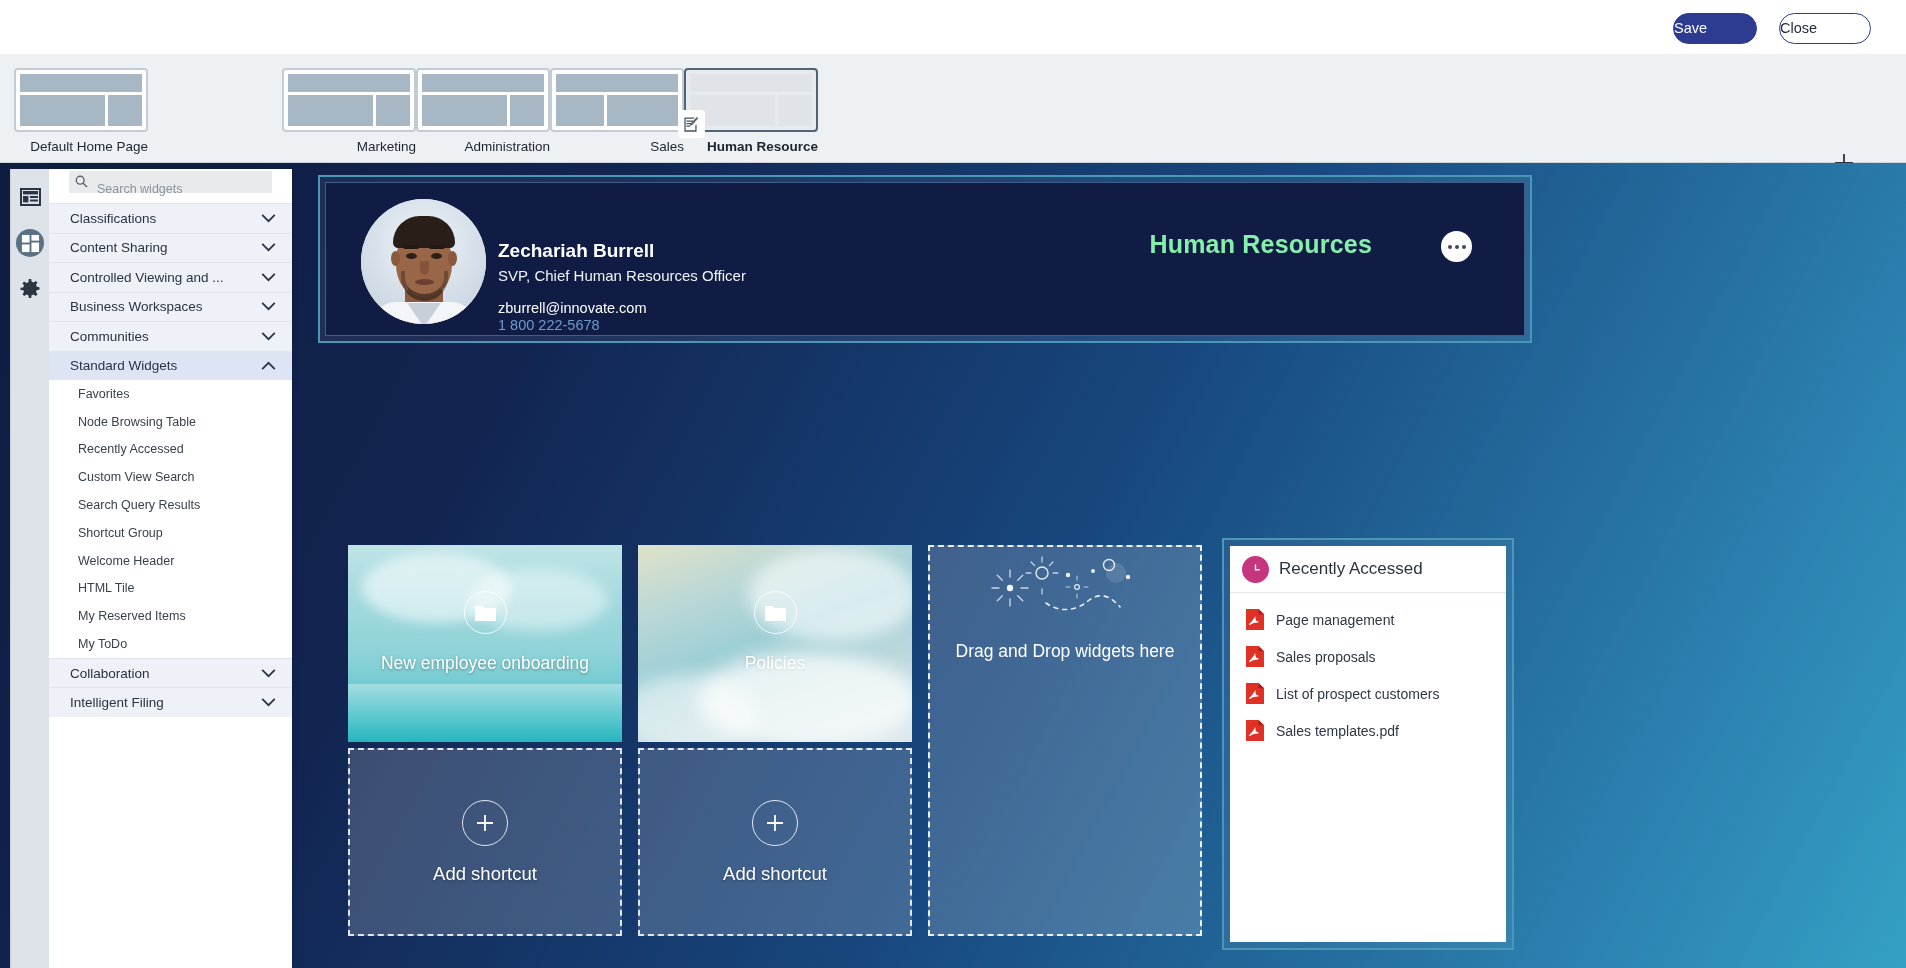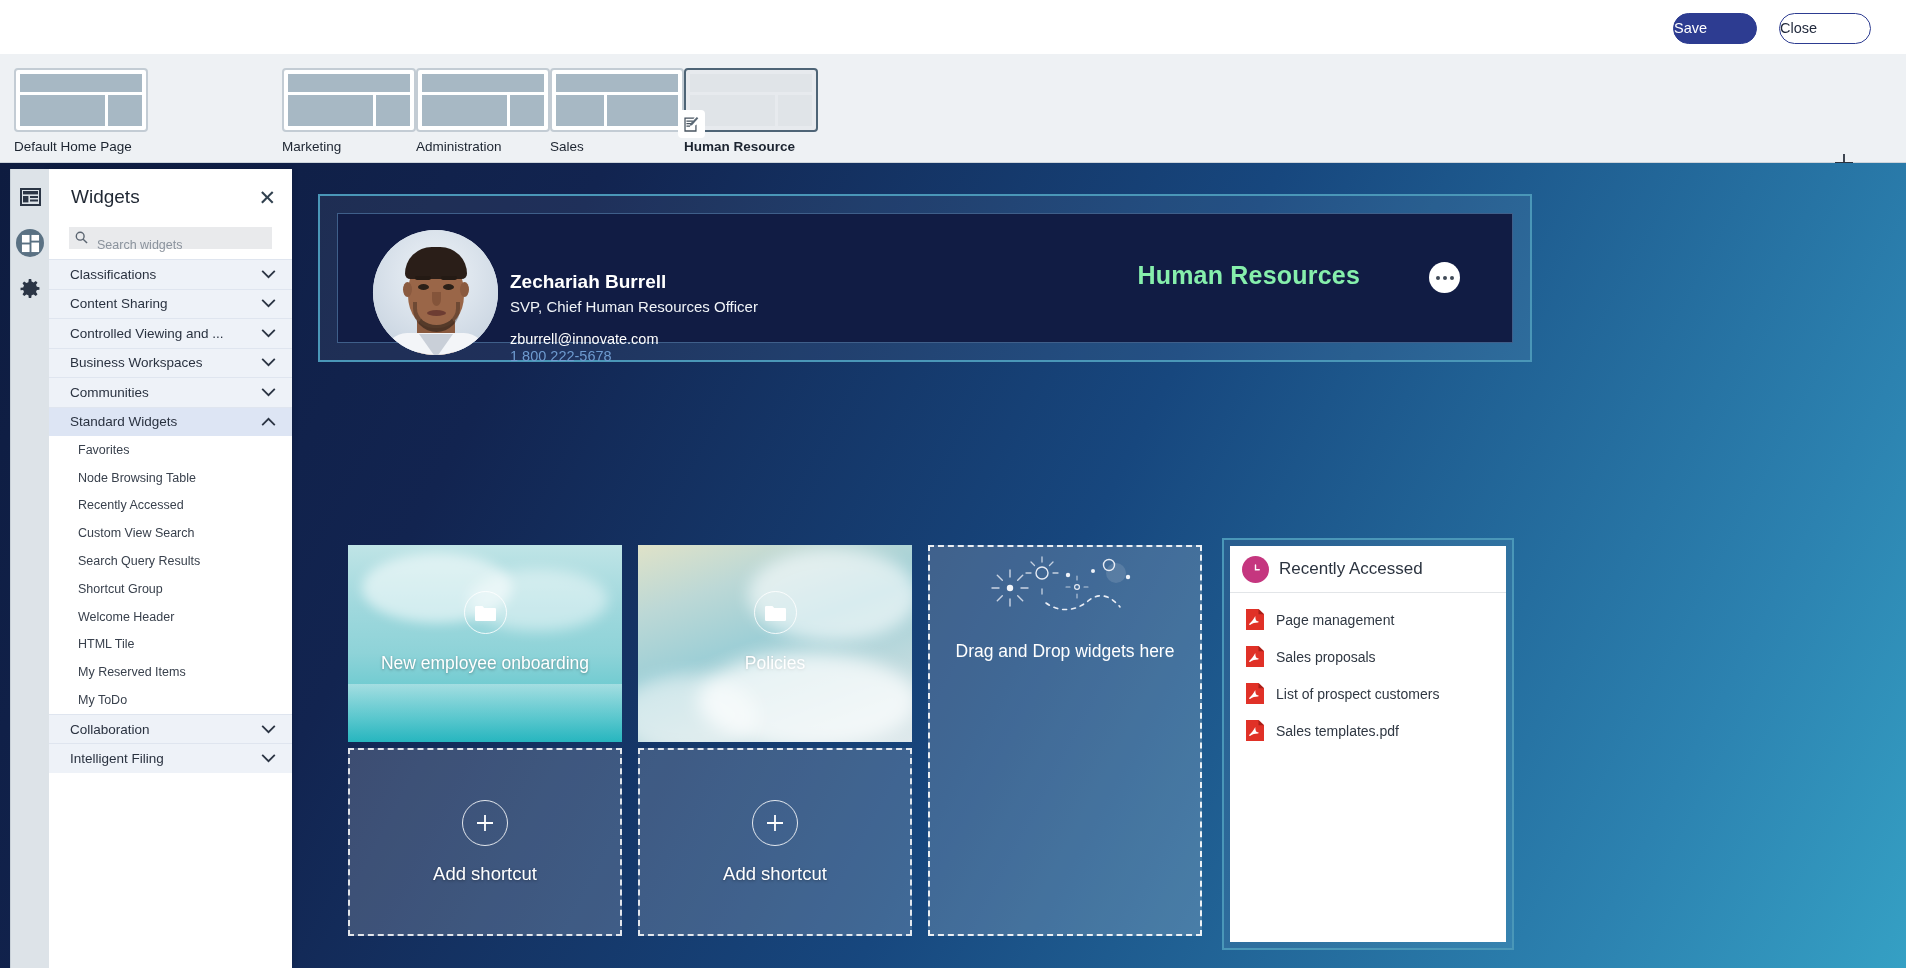--- a/index.html
+++ b/index.html
@@ -50,21 +50,21 @@
     position: relative;
   }
   .thumb .row-top { height: 18px; background: #a7b8c4; }
   .thumb .row-bot { flex: 1; display: flex; gap: 3px; }
   .thumb .cell-main { flex: 2.45; background: #a7b8c4; }
   .thumb .cell-side { flex: 1; background: #a7b8c4; }
   .thumb.v2 .cell-main { flex: 1.1; }
   .thumb.v2 .cell-side { flex: 1.6; }
 
   .layout-tab .caption {
-    margin-top: 7px; font-size: 13.5px; color: #1c2430; text-align: left;
+    margin-top: 7px; font-size: 13.5px; color: #1c2430; text-align: right;
     white-space: nowrap;
   }
 
   .layout-tab.active .thumb {
     border-color: #4e6476; background: #e7eaee;
   }
   .layout-tab.active .thumb .row-top,
   .layout-tab.active .thumb .cell-main,
   .layout-tab.active .thumb .cell-side { background: #e0e4e8; }
   .layout-tab.active .caption { font-weight: bold; }
@@ -139,22 +139,22 @@
   .cat.open { background: #dde5f4; }
   .chev { color: #2b3443; font-size: 11px; }
   .sub {
     height: 27.8px; display: flex; align-items: center;
     padding-left: 29px; font-size: 12.5px; color: #39414d;
     background: #ffffff; cursor: pointer;
   }
 
   
   #banner-outer {
-    position: absolute; left: 318px; top: 31px; width: 1214px; height: 168px;
-    border: 2px solid #4a97b8; padding: 17px;
+    position: absolute; left: 318px; top: 12px; width: 1214px; height: 168px;
+    border: 2px solid #4a97b8; padding: 5px;
     background: rgba(255,255,255,0.06);
   }
   #banner {
     width: 100%; height: 100%;
     background: #111c44;
     border: 1px solid #3f5f8a;
     position: relative;
   }
   #avatar {
     position: absolute; left: 35px; top: 16px;
@@ -398,24 +398,20 @@
     </div>
     <div class="rail-icon">
       <svg width="20" height="20" viewBox="0 0 20 20">
         <path d="M10 6.2a3.8 3.8 0 100 7.6 3.8 3.8 0 000-7.6zm0 2a1.8 1.8 0 110 3.6 1.8 1.8 0 010-3.6z" fill="#2b3545"></path>
         <path d="M8.8 0h2.4l.4 2.6 2 .85 2.2-1.5 1.7 1.7-1.5 2.2.85 2 2.6.4v2.4l-2.6.4-.85 2 1.5 2.2-1.7 1.7-2.2-1.5-2 .85-.4 2.6H8.8l-.4-2.6-2-.85-2.2 1.5-1.7-1.7 1.5-2.2-.85-2L.55 11.2V8.8l2.6-.4.85-2-1.5-2.2 1.7-1.7 2.2 1.5 2-.85z" fill="#2b3545"></path>
       </svg>
     </div>
   </div>
 
   <div id="widgets-panel">
-    <div id="widgets-head">
-      <span id="widgets-title">Widgets</span>
-      <span id="widgets-close">✕</span>
-    </div>
 
     <div id="search-wrap">
       <span class="sicon">
         <svg width="13" height="13" viewBox="0 0 14 14">
           <circle cx="5.6" cy="5.6" r="4.2" fill="none" stroke="#5a6470" stroke-width="1.5"></circle>
           <path d="M8.8 8.8L13 13" stroke="#5a6470" stroke-width="1.5"></path>
         </svg>
       </span>
       <input id="search-input" type="text" placeholder="Search widgets" style="">
     </div>

